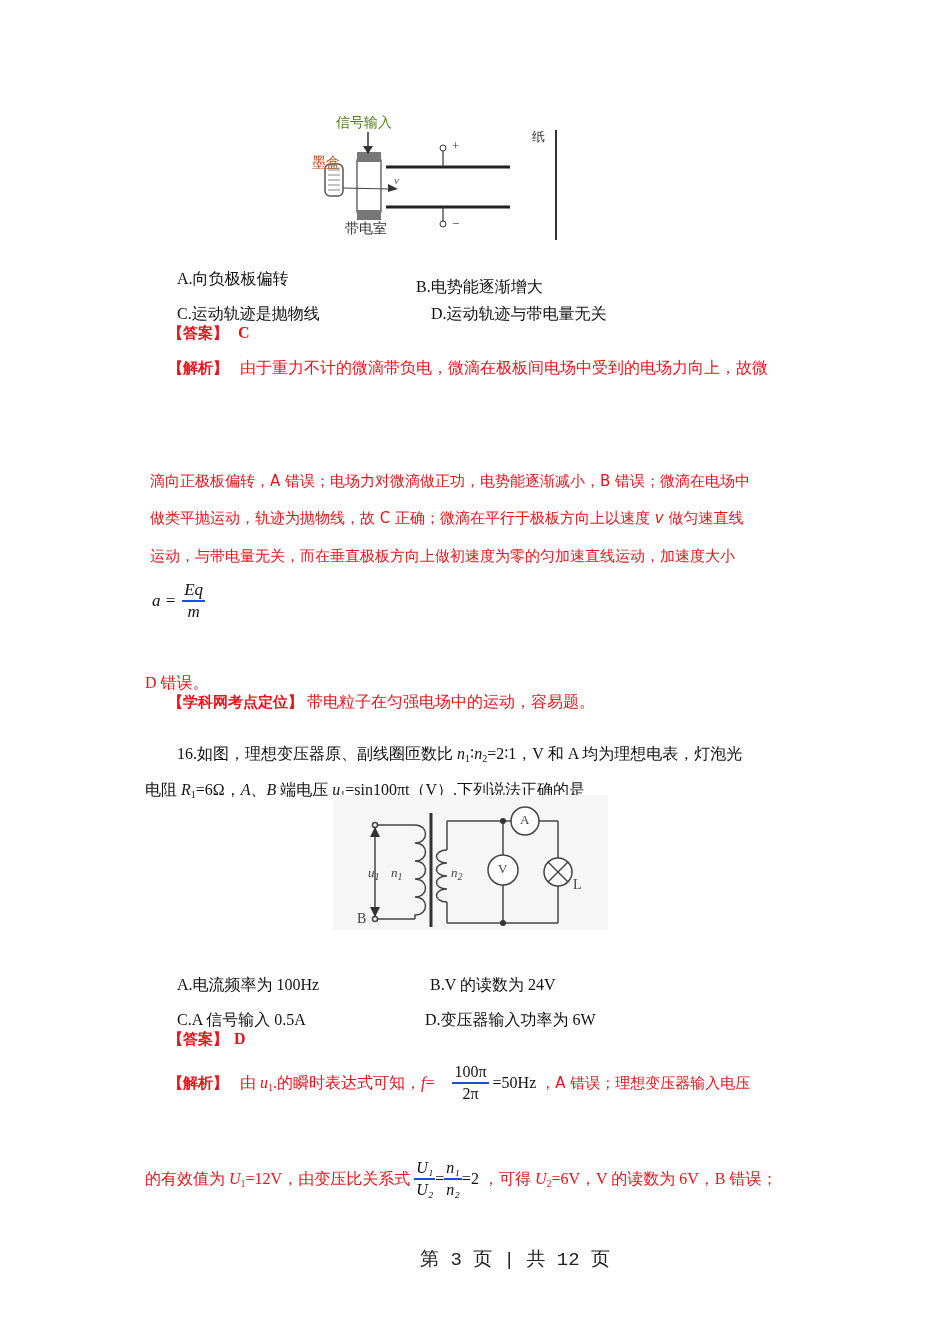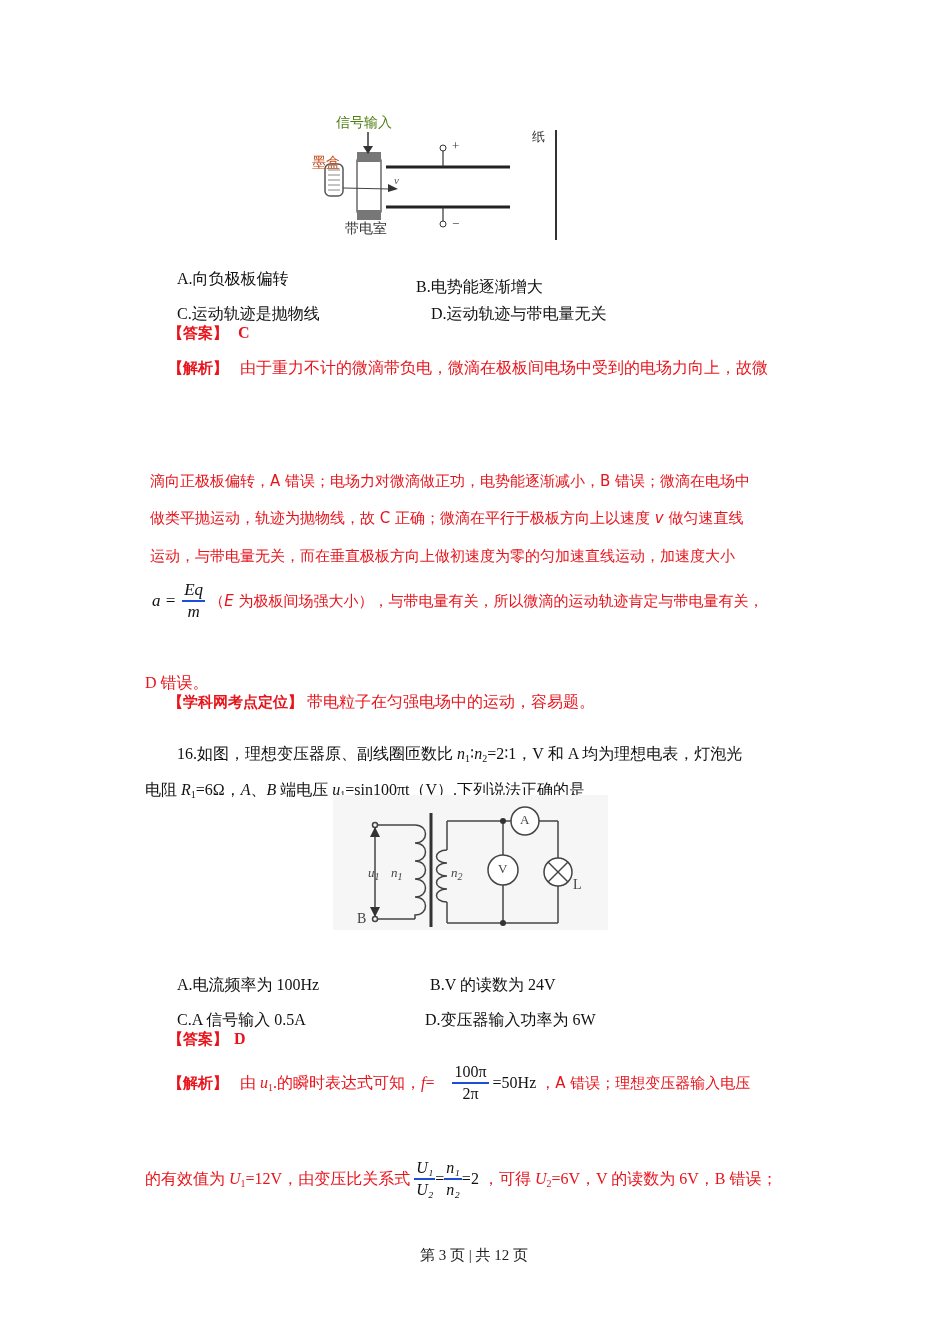--- a/index.html
+++ b/index.html
@@ -9,21 +9,21 @@
   .t { font-size: 16px; line-height: 20px; margin-top: 16px; }
   .red { color: #e8141c; }
   .redsans { color: #e8141c; font-family: "DejaVu Sans", "Liberation Sans", sans-serif; font-size: 15px; }
   .bold { font-weight: bold; }
   .tag { color: #e8141c; font-weight: bold; font-family: "DejaVu Sans", "Liberation Sans", sans-serif; font-size: 15px; }
   i.var { font-style: italic; }
   sub { font-size: 10px; vertical-align: -3px; line-height: 0; }
   .frac { display: inline-block; vertical-align: middle; text-align: center; color: #111; font-family: "Liberation Serif", serif; }
   .frac .num { display: block; border-bottom: 2px solid #1d4ed8; padding: 0 2px; line-height: 20px; }
   .frac .den { display: block; line-height: 20px; }
-  .footer { font-size: 15px; color: #222; }
+  .footer { font-size: 19px; color: #222; font-family: Liberation Mono, monospace; }
   .fig { position: absolute; }
 </style>
 </head>
 <body>
 
 <div class="fig" style="left:290px; top:112px; width:290px; height:128px;">
   <svg width="290" height="128" viewBox="0 0 290 128">
 
     <rect x="35" y="52" width="18" height="32" rx="5" fill="#fff" stroke="#555" stroke-width="1.5"></rect>
     <line x1="38" y1="58" x2="50" y2="58" stroke="#888"></line>
@@ -82,21 +82,20 @@
 </div>
 
 <span class="abs redsans" style="left:150px; top:547px;">运动，与带电量无关，而在垂直极板方向上做初速度为零的匀加速直线运动，加速度大小</span>
 
 <div class="abs" style="left:152px; top:580px;">
   <span style="font-family:'Liberation Serif',serif; font-style:italic; font-size:17px; color:#111; vertical-align:middle;">a =</span>
   <span class="frac" style="font-style:italic; font-size:17px; margin-left:2px;">
     <span class="num">Eq</span>
     <span class="den">m</span>
   </span>
-  <span class="redsans" style="vertical-align:middle;"><span>（</span><i class="var">E</i><span> 为极板间场强大小），与带电量有关，所以微滴的运动轨迹肯定与带电量有关，</span></span>
 </div>
 
 <span class="abs red t" style="left:145px; top:657px;">D 错误。</span>
 
 <div class="abs" style="left:168px; top:692px;">
   <span class="tag">【学科网考点定位】</span>
   <span class="red t">带电粒子在匀强电场中的运动，容易题。</span>
 </div>
 
 <div class="abs t" style="left:177px; top:728px;">

